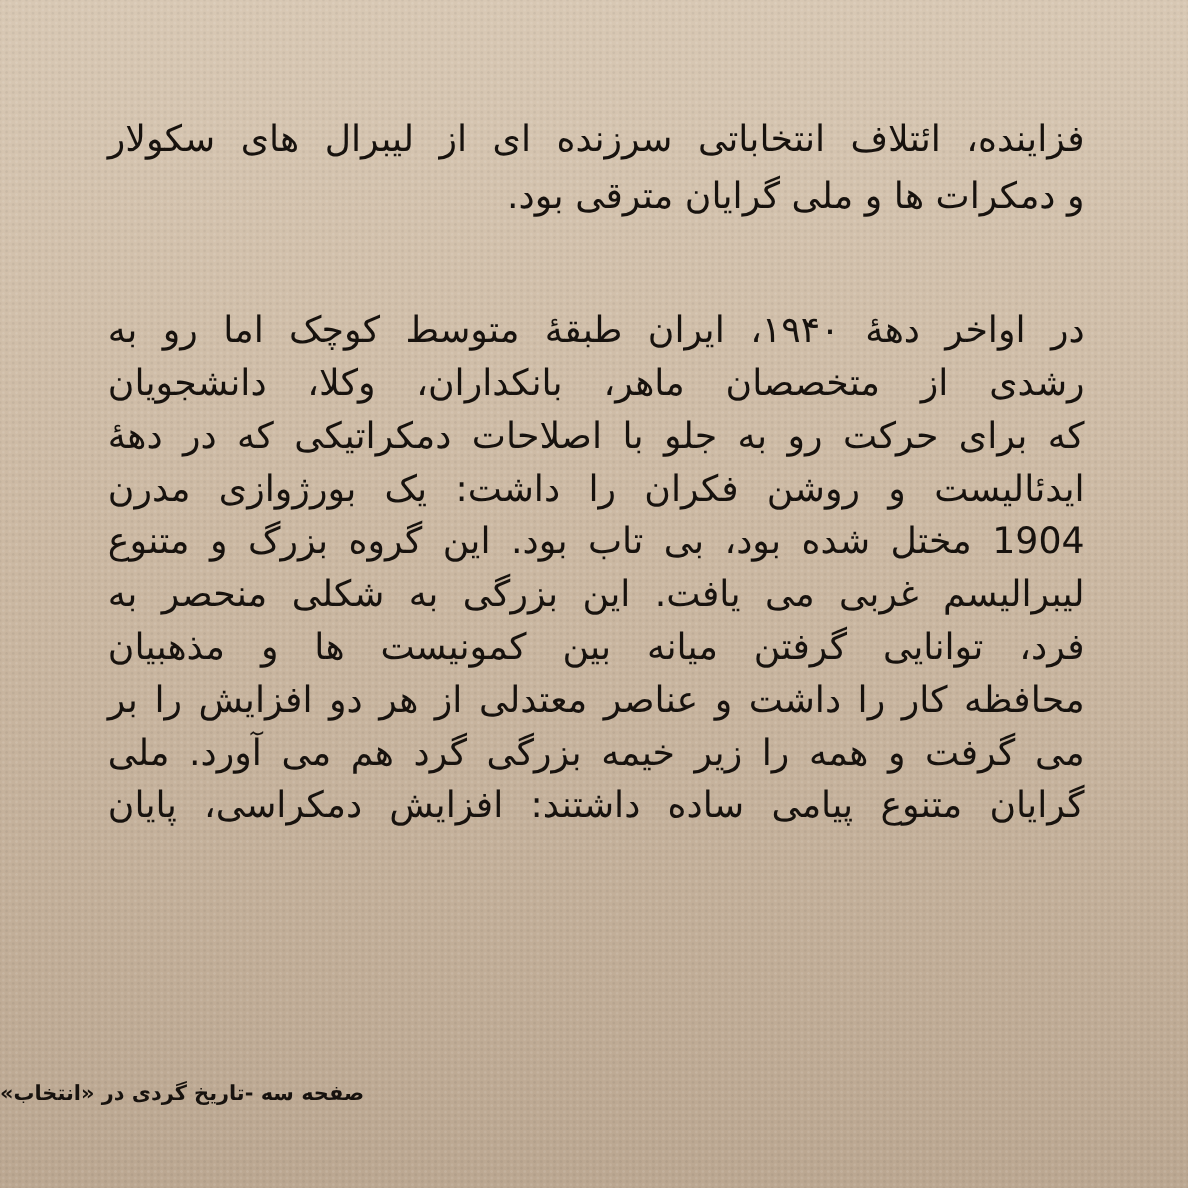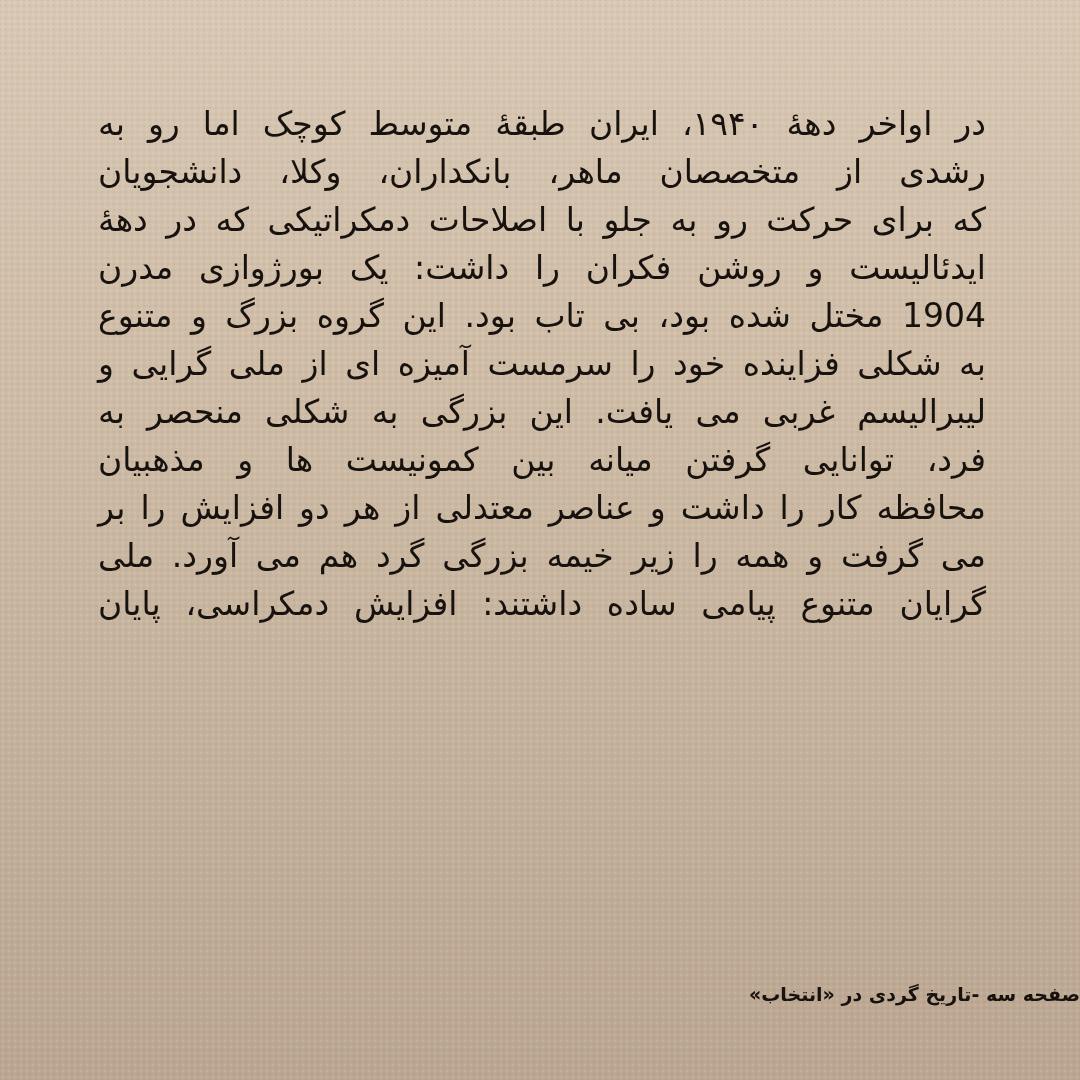--- a/index.html
+++ b/index.html
@@ -47,46 +47,50 @@
       letter-spacing: 0;
     }
     .line.last {
       text-align-last: right;
     }
     .para-1 .line {
       height: 52px;
       line-height: 52px;
     }
     .para-2 {
+      margin-top: 72px;
     }
     .footer {
       position: absolute;
       left: 0;
       right: 0;
       top: 983px;
-      text-align: right;
+      text-align: left;
       direction: rtl;
       font-size: 19px;
       font-weight: bold;
       color: #17120e;
     }
   </style>
 </head>
 <body>
 
 <div class="texture"></div>
 
 <div class="page">
+  <p class="para para-1">
+    <span class="line">فزاینده، ائتلاف انتخاباتی سرزنده ای از لیبرال های سکولار</span>
+    <span class="line last">و دمکرات ها و ملی گرایان مترقی بود.</span>
+  </p>
   <p class="para para-2">
     <span class="line">در اواخر دهۀ ۱۹۴۰، ایران طبقۀ متوسط کوچک اما رو به</span>
     <span class="line">رشدی از متخصصان ماهر، بانکداران، وکلا، دانشجویان</span>
     <span class="line">که برای حرکت رو به جلو با اصلاحات دمکراتیکی که در دهۀ</span>
     <span class="line">ایدئالیست و روشن فکران را داشت: یک بورژوازی مدرن</span>
     <span class="line">1904 مختل شده بود، بی تاب بود. این گروه بزرگ و متنوع</span>
-    <span class="line">به شکلی فزاینده خود را سرمست آمیزه ای از ملی گرایی و</span>
     <span class="line">لیبرالیسم غربی می یافت. این بزرگی به شکلی منحصر به</span>
     <span class="line">فرد، توانایی گرفتن میانه بین کمونیست ها و مذهبیان</span>
     <span class="line">محافظه کار را داشت و عناصر معتدلی از هر دو افزایش را بر</span>
     <span class="line">می گرفت و همه را زیر خیمه بزرگی گرد هم می آورد. ملی</span>
     <span class="line">گرایان متنوع پیامی ساده داشتند: افزایش دمکراسی، پایان</span>
   </p>
 </div>
 
 <div class="footer">صفحه سه -تاریخ گردی در «انتخاب»</div>
 

